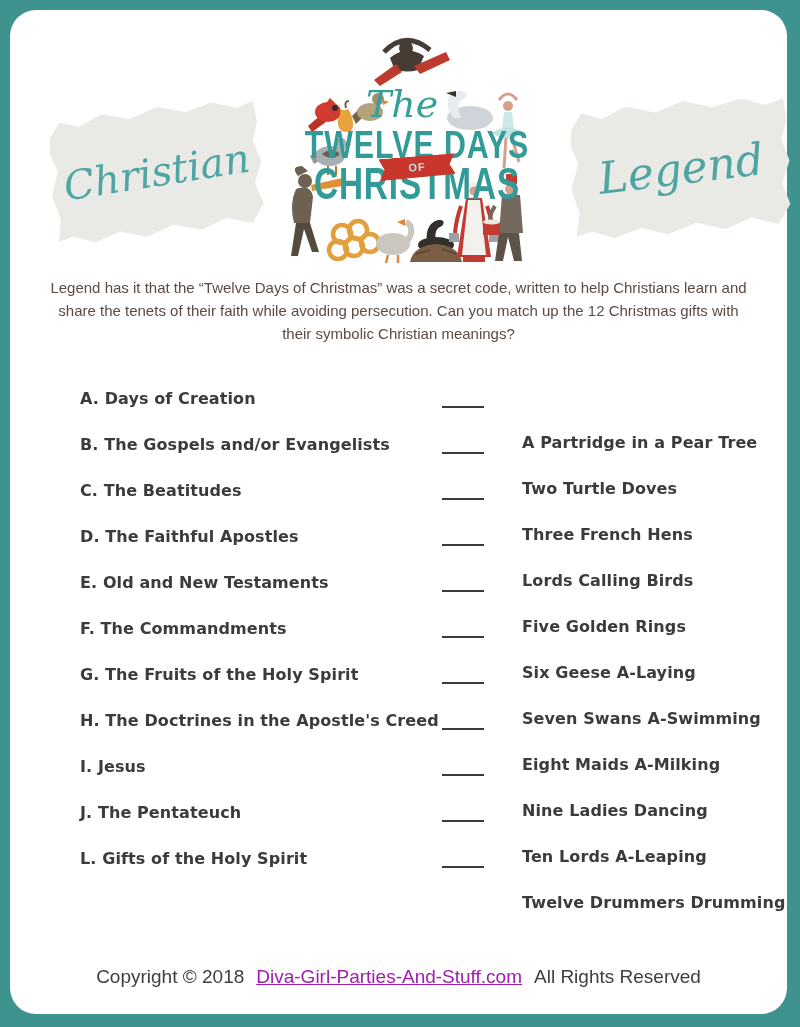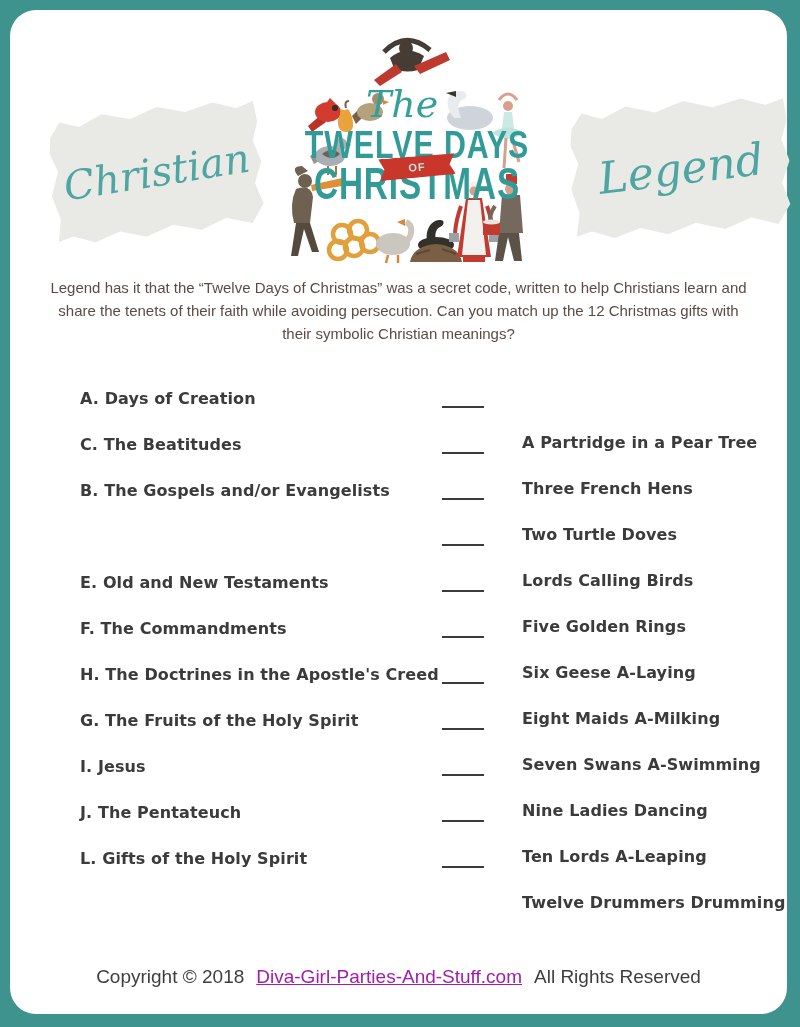--- a/index.html
+++ b/index.html
@@ -196,52 +196,53 @@
     <div>their symbolic Christian meanings?</div>
   </div>
 
   <div class="match">
     <div class="row">
       <span class="meaning">A. Days of Creation</span>
       <span class="blank"></span>
       <span class="gift">A Partridge in a Pear Tree</span>
     </div>
     <div class="row">
+      <span class="meaning">B. The Gospels and/or Evangelists</span>
+      <span class="blank"></span>
+      <span class="gift">Two Turtle Doves</span>
+    </div>
+    <div class="row">
       <span class="meaning">C. The Beatitudes</span>
       <span class="blank"></span>
       <span class="gift">Three French Hens</span>
     </div>
     <div class="row">
-      <span class="meaning">B. The Gospels and/or Evangelists</span>
-      <span class="blank"></span>
-      <span class="gift">Two Turtle Doves</span>
-    </div>
-    <div class="row">
+      <span class="meaning">D. The Faithful Apostles</span>
       <span class="blank"></span>
       <span class="gift">Lords Calling Birds</span>
     </div>
     <div class="row">
       <span class="meaning">E. Old and New Testaments</span>
       <span class="blank"></span>
       <span class="gift">Five Golden Rings</span>
     </div>
     <div class="row">
       <span class="meaning">F. The Commandments</span>
       <span class="blank"></span>
       <span class="gift">Six Geese A-Laying</span>
     </div>
     <div class="row">
+      <span class="meaning">G. The Fruits of the Holy Spirit</span>
+      <span class="blank"></span>
+      <span class="gift">Seven Swans A-Swimming</span>
+    </div>
+    <div class="row">
       <span class="meaning">H. The Doctrines in the Apostle's Creed</span>
       <span class="blank"></span>
       <span class="gift">Eight Maids A-Milking</span>
-    </div>
-    <div class="row">
-      <span class="meaning">G. The Fruits of the Holy Spirit</span>
-      <span class="blank"></span>
-      <span class="gift">Seven Swans A-Swimming</span>
     </div>
     <div class="row">
       <span class="meaning">I. Jesus</span>
       <span class="blank"></span>
       <span class="gift">Nine Ladies Dancing</span>
     </div>
     <div class="row">
       <span class="meaning">J. The Pentateuch</span>
       <span class="blank"></span>
       <span class="gift">Ten Lords A-Leaping</span>

